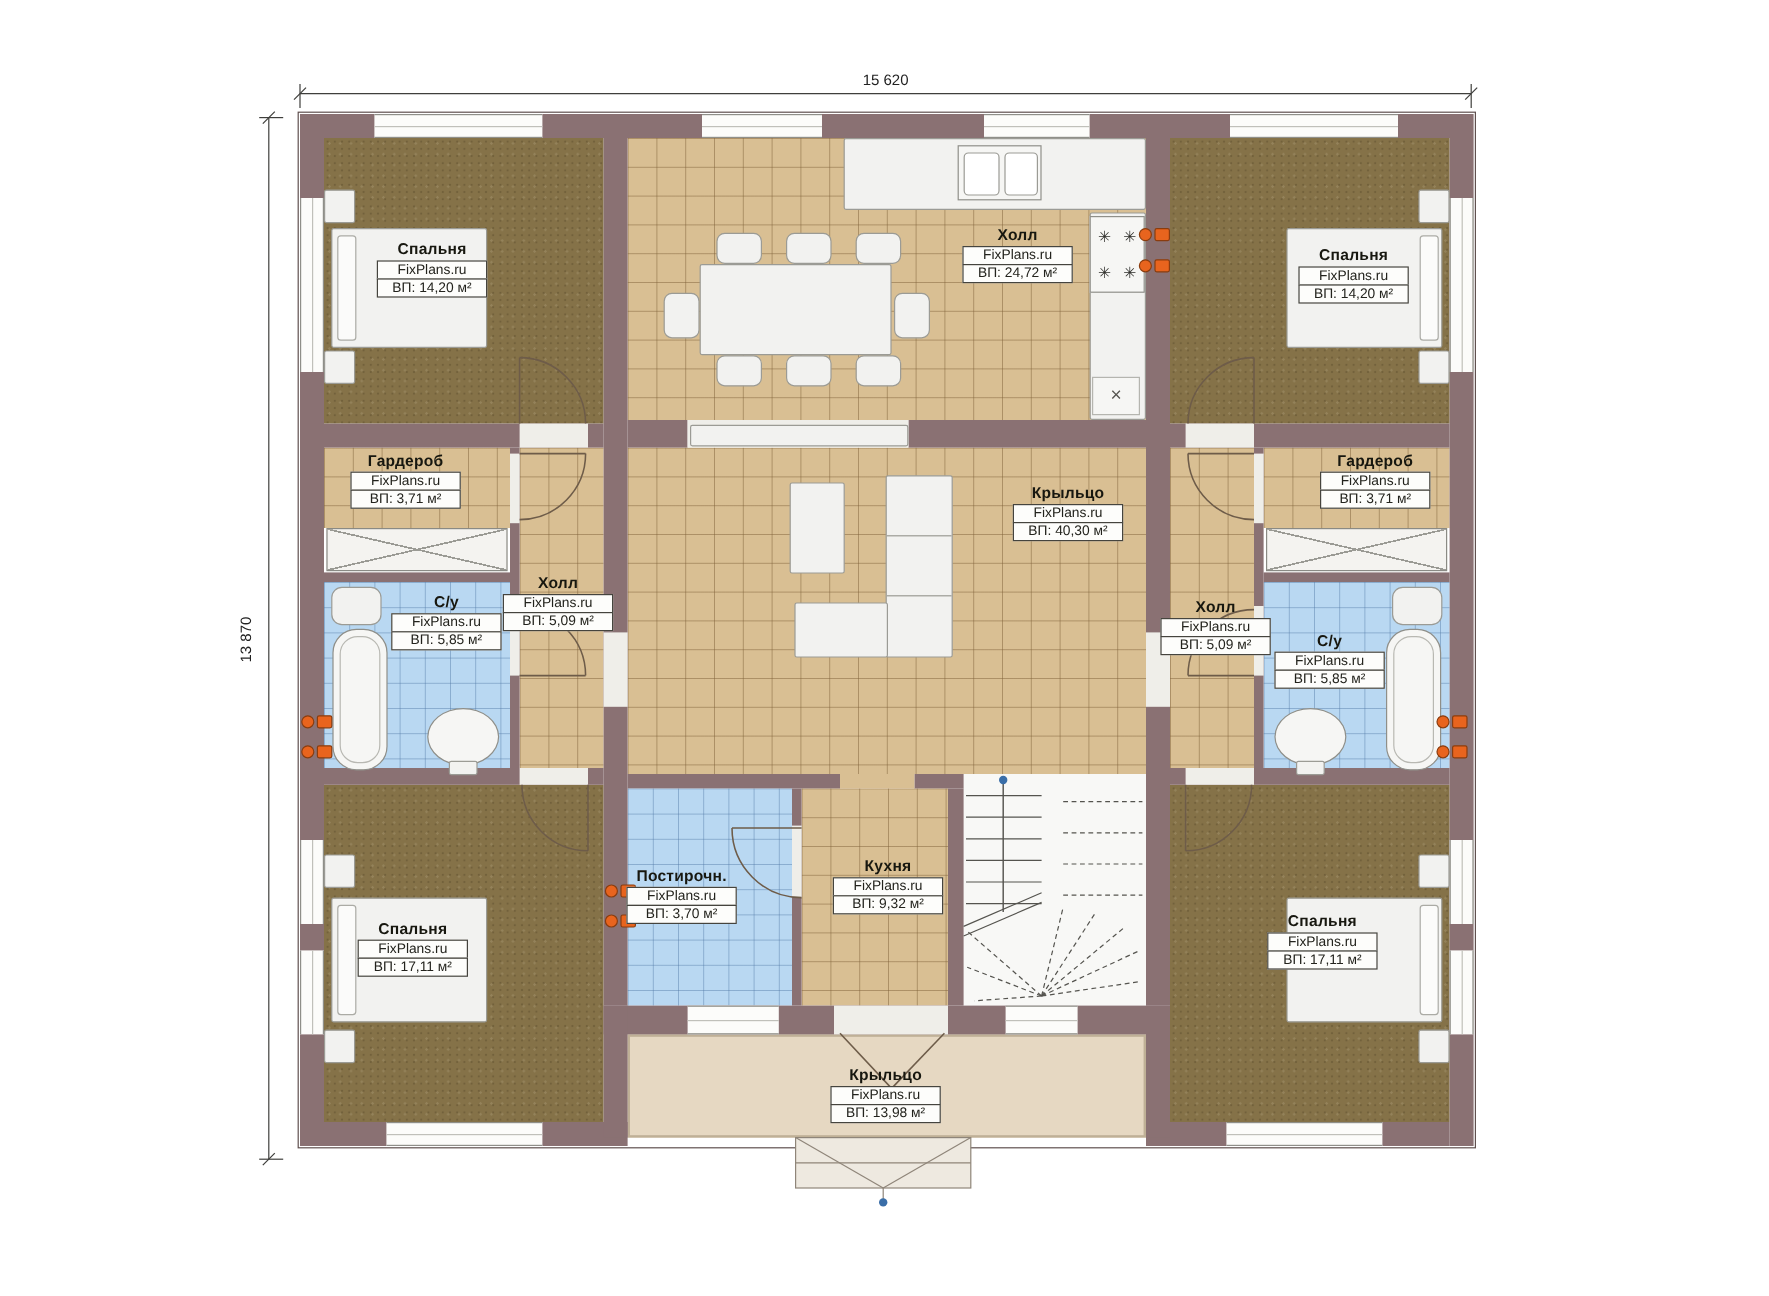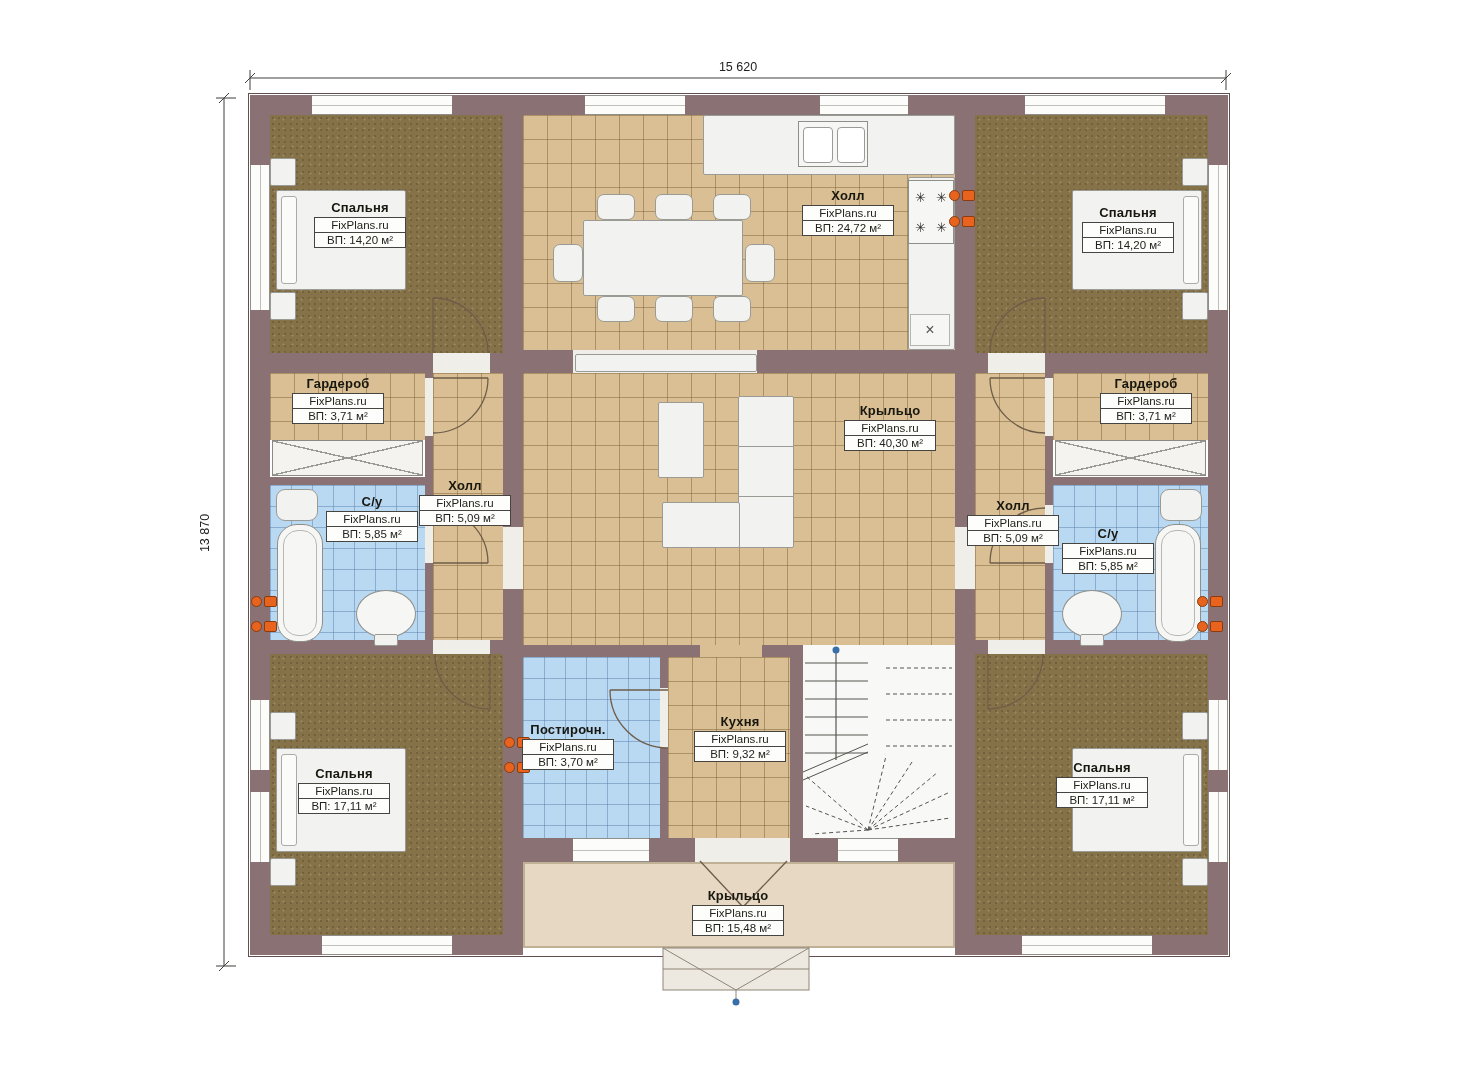--- a/index.html
+++ b/index.html
@@ -361,19 +361,19 @@
     <div class="rbox">ВП: 9,32 м²</div>
   </div>
   <div class="abs rlabel" style="left:1102px;top:760px">
     <div class="rname">Спальня</div>
     <div class="rbox">FixPlans.ru</div>
     <div class="rbox">ВП: 17,11 м²</div>
   </div>
   <div class="abs rlabel" style="left:738px;top:888px">
     <div class="rname">Крыльцо</div>
     <div class="rbox">FixPlans.ru</div>
-    <div class="rbox">ВП: 15,48 м²</div>
+    <div class="rbox">ВП: 13,98 м²</div>
   </div>
 
   <div class="abs dim dim-h" style="left:738px;top:60px">15 620</div>
   <div class="abs dim dim-v" style="left:205px;top:533px">13 870</div>
 
 </div>
 
 </body></html>

